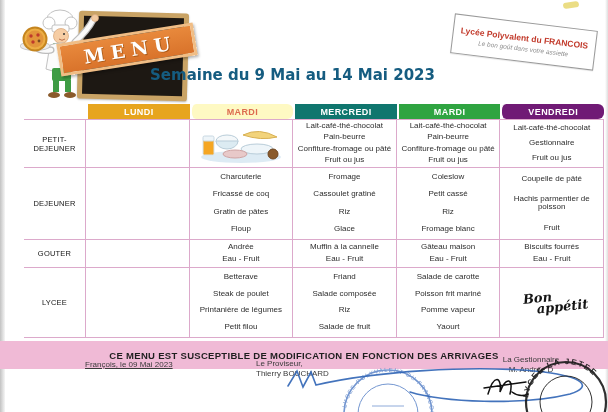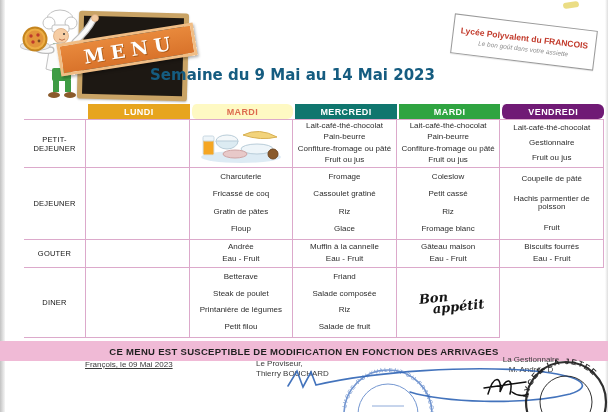--- a/index.html
+++ b/index.html
@@ -59,21 +59,21 @@
     border-right:1px solid var(--grid-pink);border-bottom:1px solid var(--grid-pink);
     padding:1px 2px;line-height:1.1;}
   .top-border{border-top:1px solid var(--grid-pink);}
   .cell div{width:100%;}
   .script{font-family:"DejaVu Serif",serif;font-style:italic;font-weight:bold;
     font-size:13px;color:#141414;transform:rotate(-6deg);line-height:.85;}
   .script div:first-child{margin-left:-14px;}
   .script div:last-child{margin-left:10px;}
 
   
-  .notice-banner{position:absolute;left:0;top:341px;width:608px;height:20px;
+  .notice-banner{position:absolute;left:0;top:341px;width:608px;height:28px;
     background:#F0BAD6;display:flex;align-items:center;justify-content:center;
     font-weight:bold;font-size:9.5px;letter-spacing:.3px;color:#1f1f1f;}
 
   
   .foot-text{position:absolute;font-size:8px;color:#3a3a3a;line-height:10px;}
   .date-line{left:85px;top:360px;text-decoration:underline;}
   .proviseur-block{left:256px;top:359px;}
   .gestionnaire-block{left:488px;top:355px;width:86px;text-align:center;}
   .stamp{position:absolute;}
 </style>
@@ -212,33 +212,39 @@
       </div>
     <div class="cell">
         <div>Gâteau maison</div>
         <div>Eau - Fruit</div>
       </div>
     <div class="cell">
         <div>Biscuits fourrés</div>
         <div>Eau - Fruit</div>
       </div>
 
-    <div class="row-label">DINER</div>
+    <div class="row-label">LYCEE</div>
     <div class="cell"></div>
     <div class="cell">
         <div>Betterave</div>
         <div>Steak de poulet</div>
         <div>Printanière de légumes</div>
         <div>Petit filou</div>
       </div>
     <div class="cell">
         <div>Friand</div>
         <div>Salade composée</div>
         <div>Riz</div>
         <div>Salade de fruit</div>
+      </div>
+    <div class="cell">
+        <div>Salade de carotte</div>
+        <div>Poisson frit mariné</div>
+        <div>Pomme vapeur</div>
+        <div>Yaourt</div>
       </div>
     <div class="cell">
       <span class="script">
           <div>Bon</div>
           <div>appétit</div>
         </span>
     </div>
   </div>
 
   <div class="notice-banner" style="background: rgb(240, 186, 214);">CE MENU EST SUSCEPTIBLE DE MODIFICATION EN FONCTION DES ARRIVAGES</div>

